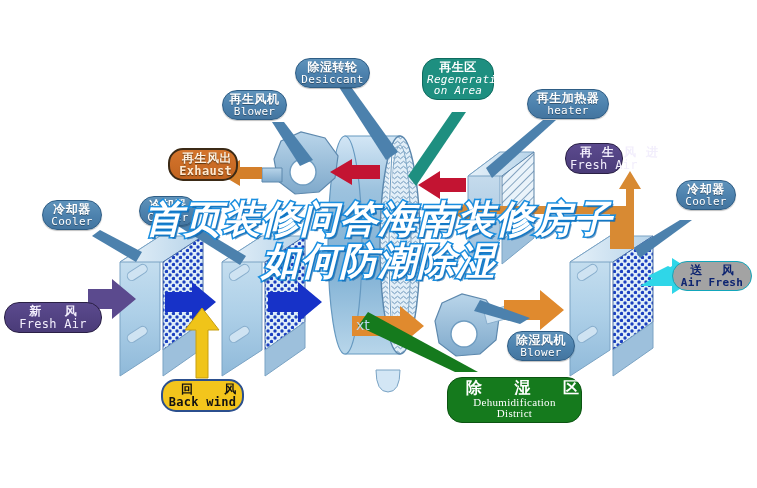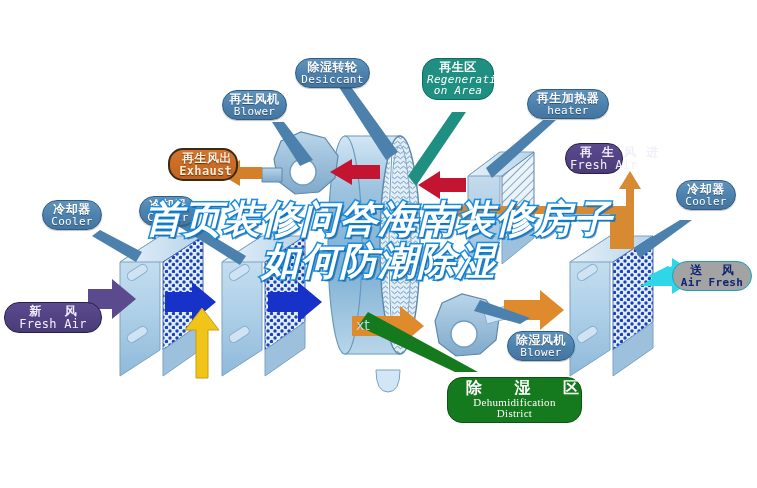--- a/index.html
+++ b/index.html
@@ -296,20 +296,24 @@
   <div class="lbl lbl-blue" style="left:676px;top:180px;width:60px;">
     <span class="cn">冷却器</span>
     <span class="en">Cooler</span>
   </div>
 
   <div class="lbl lbl-purple" style="left:4px;top:278px;width:98px;margin-top:24px;">
     <span class="cn">新 风</span>
     <span class="en">Fresh Air</span>
   </div>
 
+  <div class="lbl lbl-yellow" style="left:161px;top:379px;width:83px;">
+    <span class="cn">回 风</span>
+    <span class="en">Back wind</span>
+  </div>
 
   <div class="lbl lbl-green" style="left:447px;top:377px;width:135px;">
     <span class="cn">除 湿 区</span>
     <span class="en">Dehumidification</span>
     <span class="en">District</span>
   </div>
 
   <div class="lbl lbl-blue" style="left:507px;top:331px;width:68px;">
     <span class="cn">除湿风机</span>
     <span class="en">Blower</span>

